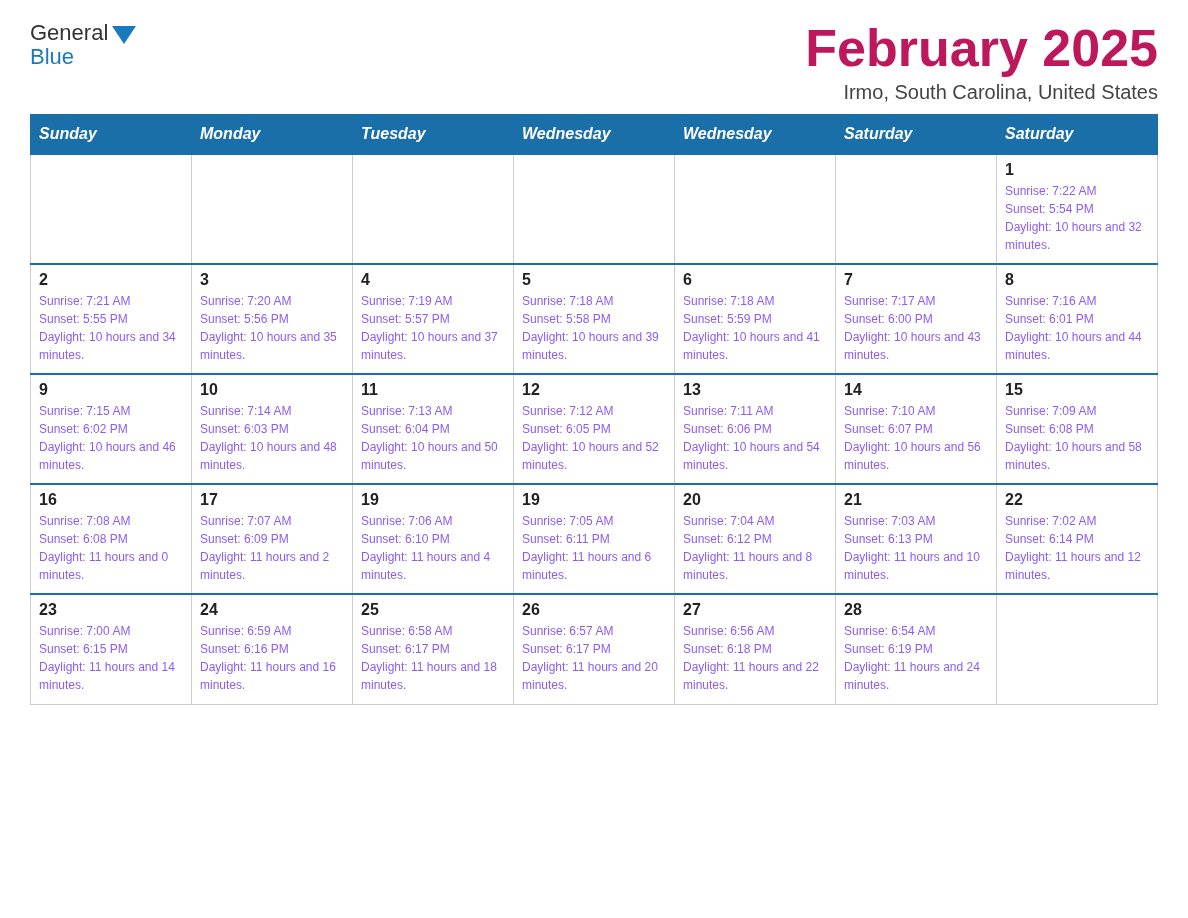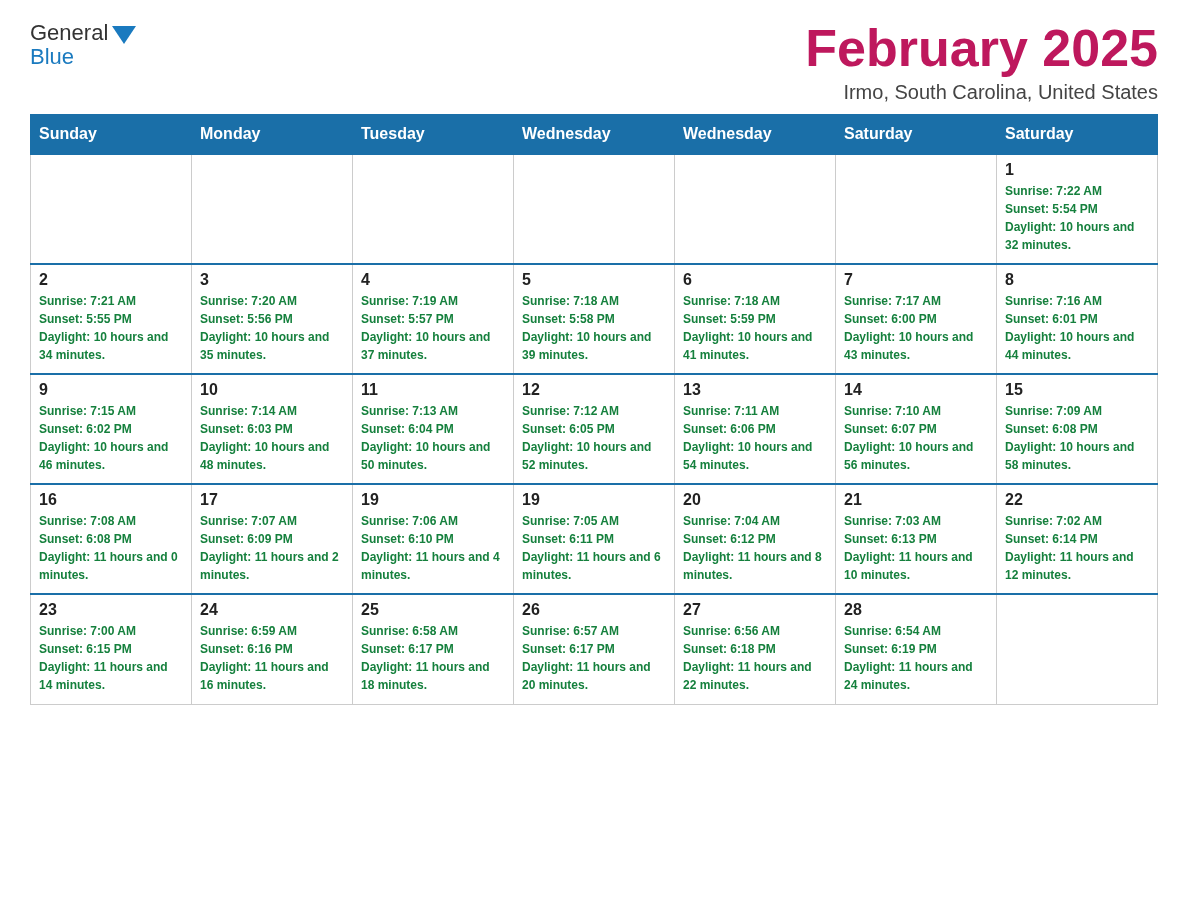--- a/index.html
+++ b/index.html
@@ -65,20 +65,21 @@
       margin-top: 10px;
     }
     .calendar th {
       background-color: #1a6fa8;
       color: #fff;
       font-size: 16px;
       font-weight: bold;
       padding: 10px 8px;
       text-align: left;
       border: 1px solid #1a6fa8;
+      font-style: italic;
     }
     .calendar td {
       border: 1px solid #ccc;
       vertical-align: top;
       padding: 6px 8px;
       width: 14.28%;
       min-height: 110px;
       height: 110px;
     }
     .calendar tr:first-child td {
@@ -89,23 +90,22 @@
     }
     .day-number {
       font-size: 16px;
       font-weight: bold;
       color: #222;
       display: block;
       margin-bottom: 3px;
     }
     .day-info {
       font-size: 12px;
-      color: #15803d;
+      color: #8b5cf6;
       line-height: 1.5;
-      font-weight: bold;
     }
     .empty-cell {
       background: #fff;
     }
   </style>
 </head>
 <body>
 
 <div class="header">
   <div class="logo">

